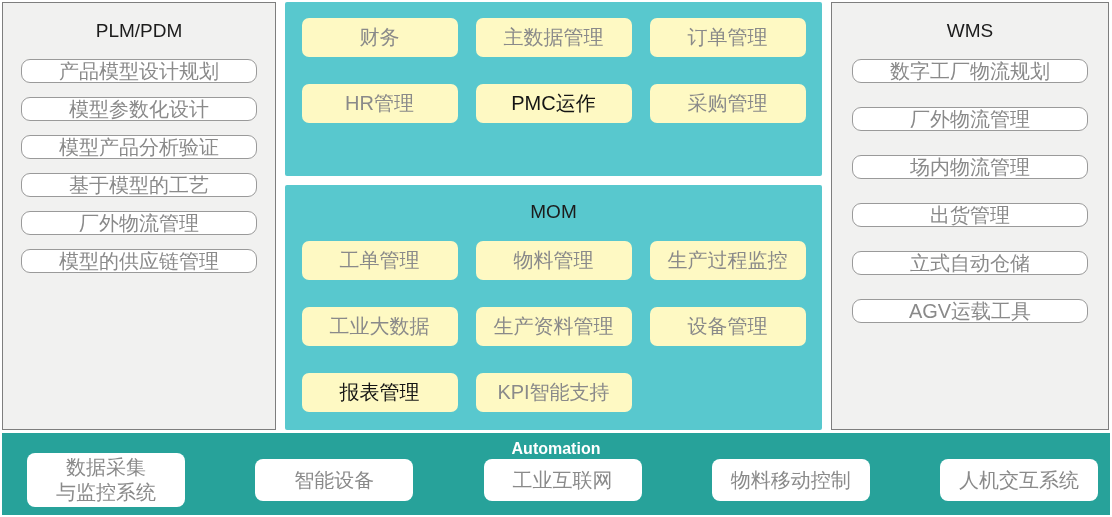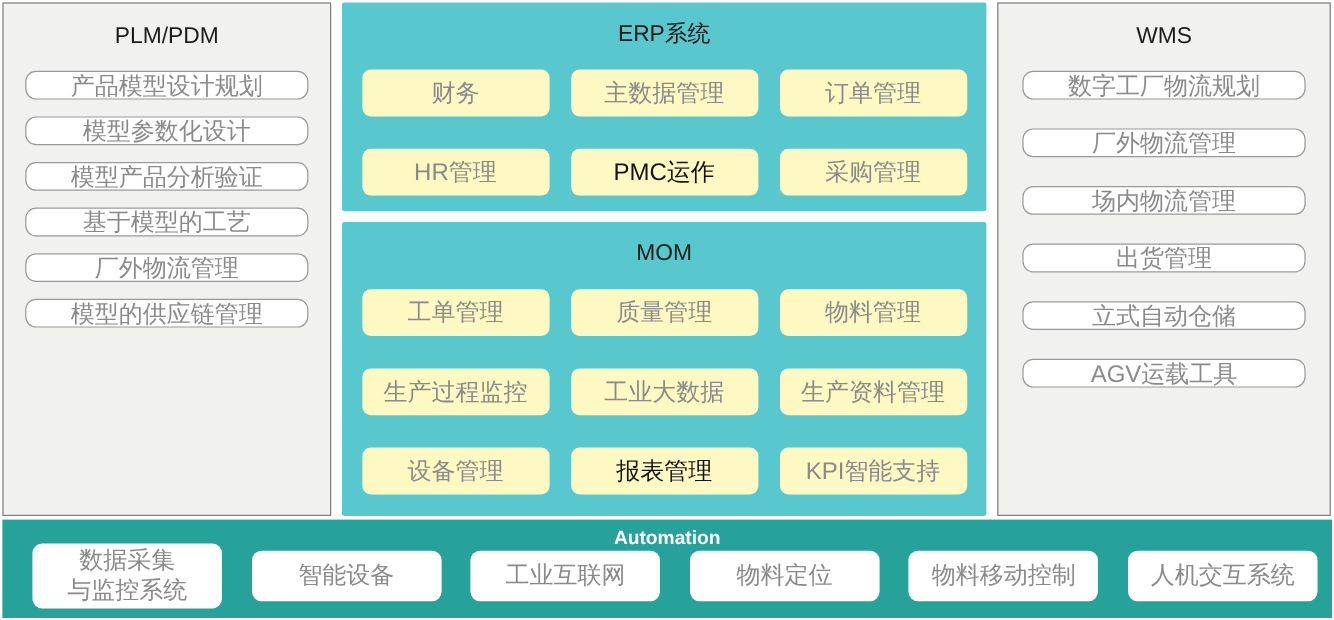--- a/index.html
+++ b/index.html
@@ -54,36 +54,34 @@
         <div class="chip">模型参数化设计</div>
         <div class="chip">模型产品分析验证</div>
         <div class="chip">基于模型的工艺</div>
         <div class="chip">厂外物流管理</div>
         <div class="chip">模型的供应链管理</div>
       </div>
     </aside>
 
     <div class="mid">
       <section class="teal-panel erp">
-        <h2 class="panel-title">ERP系统</h2>
         <div class="tgrid">
           <div class="tchip">财务</div>
           <div class="tchip">主数据管理</div>
           <div class="tchip">订单管理</div>
           <div class="tchip">HR管理</div>
           <div class="tchip hl">PMC运作</div>
           <div class="tchip">采购管理</div>
         </div>
       </section>
 
       <section class="teal-panel mom">
         <h2 class="panel-title">MOM</h2>
         <div class="tgrid">
           <div class="tchip">工单管理</div>
-          <div class="tchip">质量管理</div>
           <div class="tchip">物料管理</div>
           <div class="tchip">生产过程监控</div>
           <div class="tchip">工业大数据</div>
           <div class="tchip">生产资料管理</div>
           <div class="tchip">设备管理</div>
           <div class="tchip hl">报表管理</div>
           <div class="tchip">KPI智能支持</div>
         </div>
       </section>
     </div>
@@ -101,18 +99,17 @@
     </aside>
   </div>
 
   <footer class="automation">
     <div class="auto-title">Automation</div>
     <div class="auto-row">
       <div class="achip">数据采集
 与监控系统</div>
       <div class="achip">智能设备</div>
       <div class="achip">工业互联网</div>
-      <div class="achip">物料定位</div>
       <div class="achip">物料移动控制</div>
       <div class="achip">人机交互系统</div>
     </div>
   </footer>
 </div>
 
 </body></html>

